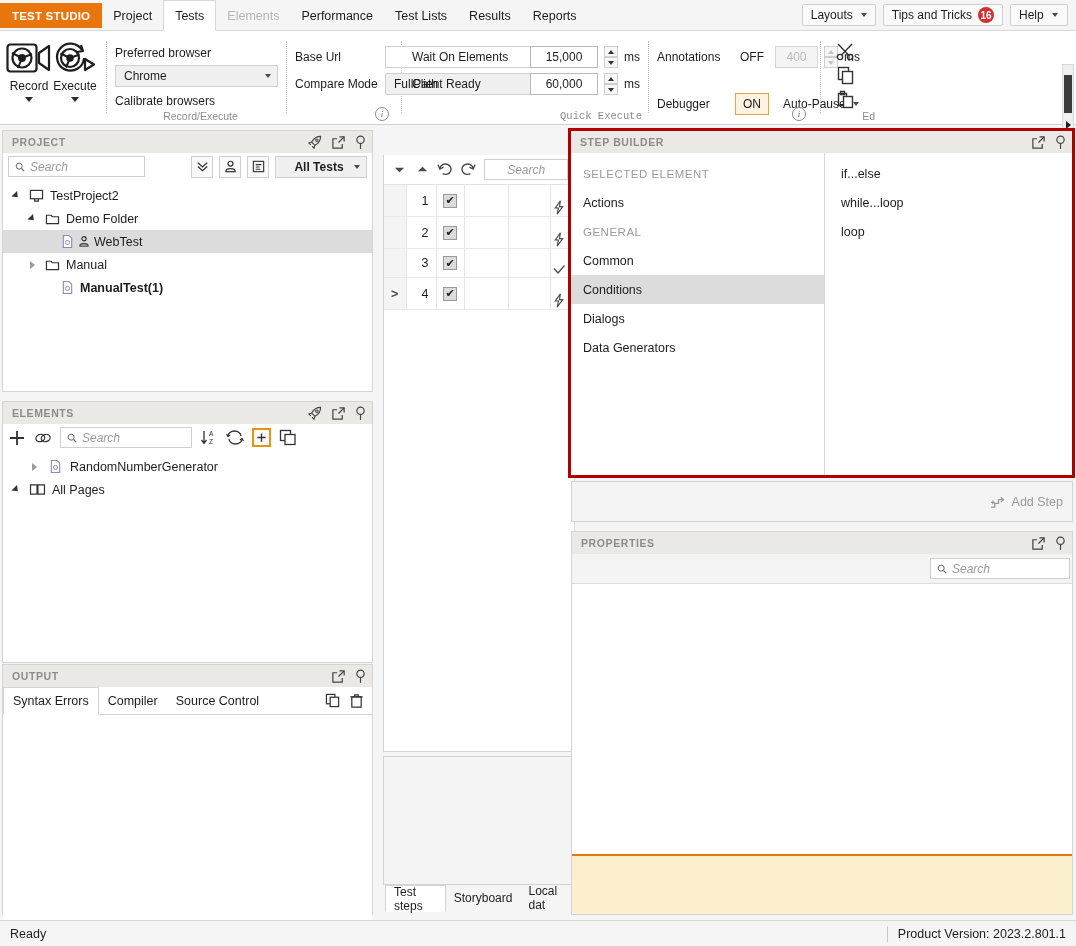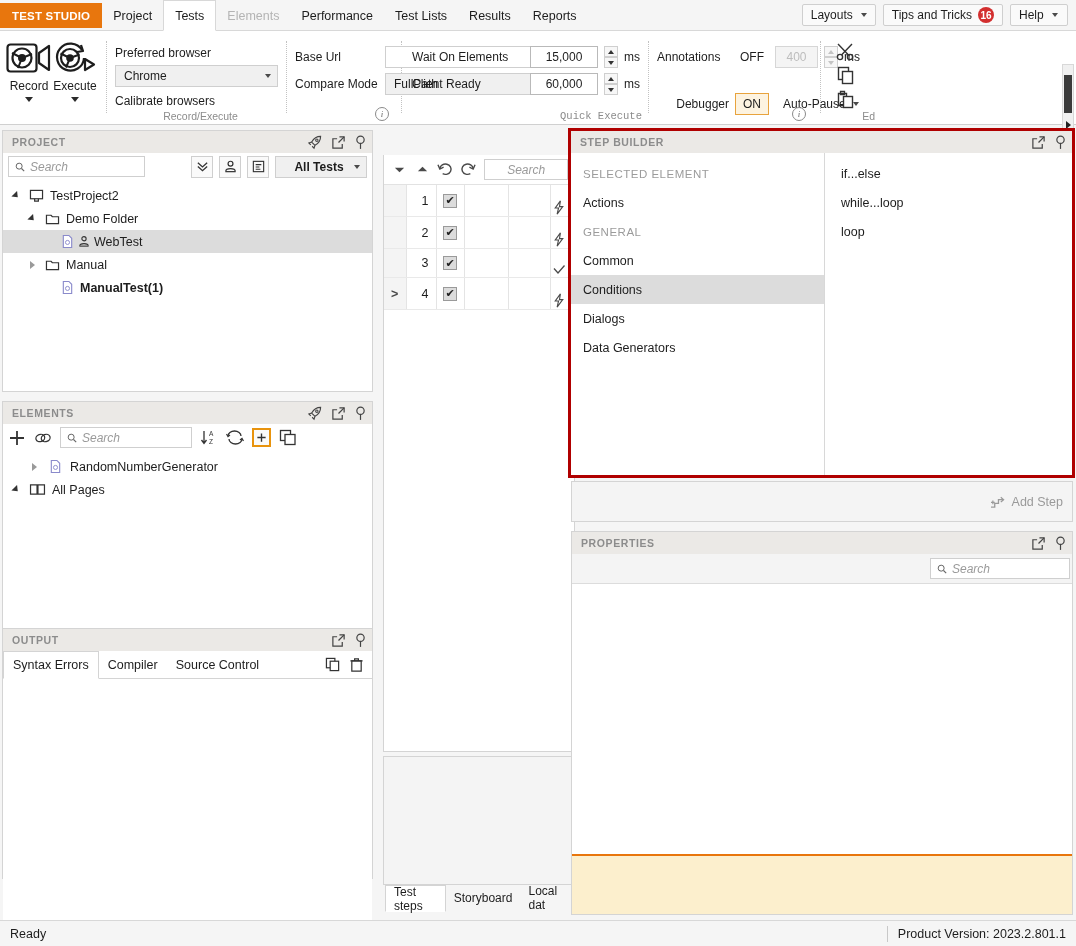--- a/index.html
+++ b/index.html
@@ -315,21 +315,21 @@
             <div>
                 <span class="ar up"></span>
               </div>
               <div>
                 <span class="ar dw"></span>
               </div>
           </div>
           <span class="ms">ms</span>
         </div>
         <div class="frow">
-          <span class="flabel" style="width:72px;text-align:right;">Debugger</span>
+          <span class="flabel" style="width:72px;">Debugger</span>
           <div class="toggleon">ON</div>
           <div style="display:flex;align-items:center;gap:7px;margin-left:8px;">
             <span>Auto-Pause</span>
             <span class="caret"></span>
           </div>
         </div>
       </div>
       <div class="grpcaption" style="left:104px;bottom:3px;width:190px;font-family:Liberation Mono, monospace;">Quick Execute</div>
       <div class="infoi" style="right:14px;bottom:4px;">i</div>
     </div>
@@ -589,21 +589,21 @@
         <span style="margin:0 6px 0 6px;">
           <svg width="17" height="13" viewBox="0 0 18 14">
               <path d="M1.5 2 h7 v10 h-7 z M9.5 2 h7 v10 h-7 z" fill="none" stroke="#333" stroke-width="1.3"></path>
             </svg>
         </span>
         <span>All Pages</span>
       </div>
     </div>
   </div>
 
-  <div class="panel" style="left:2px; top:628px; width:371px; height:251px;">
+  <div class="panel" style="left:2px; top:664px; width:371px; height:251px;">
     <div class="panelhead">
       <span>OUTPUT</span>
       <span class="hicons">
         <span>
           <svg width="15" height="15" viewBox="0 0 16 16">
               <path d="M9 2 H14 V7" stroke="#444" stroke-width="1.3" fill="none"></path>
               <path d="M14 2 L8 8" stroke="#444" stroke-width="1.3"></path>
               <path d="M12 9.5 V14 H2 V4 H6.5" stroke="#444" stroke-width="1.3" fill="none"></path>
             </svg>
         </span>

